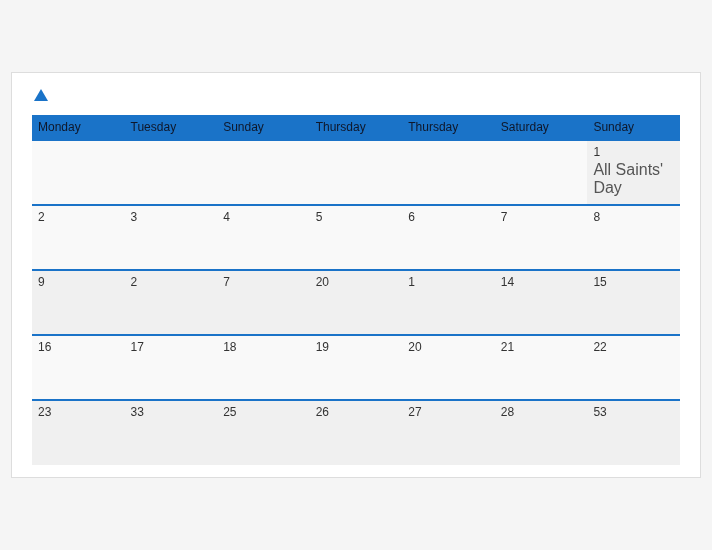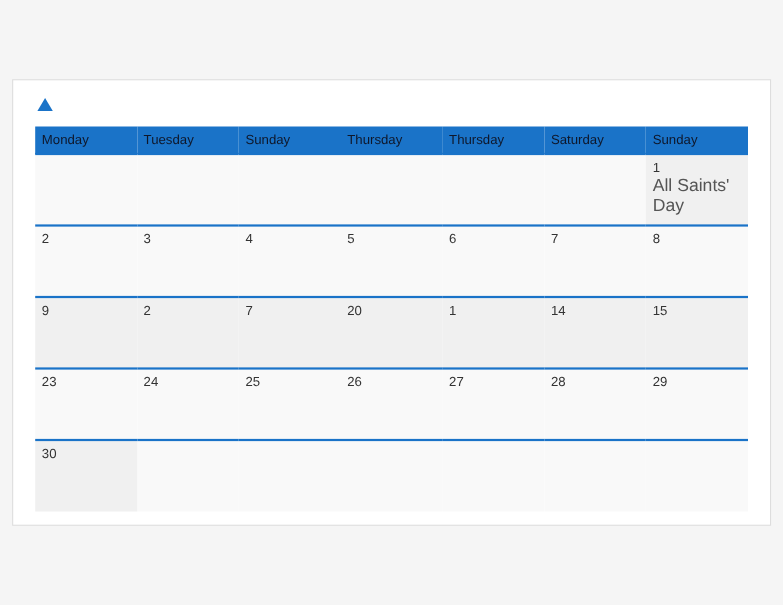--- a/index.html
+++ b/index.html
@@ -194,47 +194,59 @@
           </td>
           <td>
             <span class="day-number">14</span>
           </td>
           <td>
             <span class="day-number">15</span>
           </td>
         </tr>
         <tr>
           <td>
+            <span class="day-number">16</span>
+          </td>
+          <td>
+            <span class="day-number">17</span>
+          </td>
+          <td>
+            <span class="day-number">18</span>
+          </td>
+          <td>
+            <span class="day-number">19</span>
+          </td>
+          <td>
+            <span class="day-number">20</span>
+          </td>
+          <td>
+            <span class="day-number">21</span>
+          </td>
+          <td>
+            <span class="day-number">22</span>
+          </td>
+        </tr>
+        <tr>
+          <td>
             <span class="day-number">23</span>
           </td>
           <td>
-            <span class="day-number">24</span>
+            <span class="day-number">33</span>
           </td>
           <td>
             <span class="day-number">25</span>
           </td>
           <td>
             <span class="day-number">26</span>
           </td>
           <td>
             <span class="day-number">27</span>
           </td>
           <td>
             <span class="day-number">28</span>
           </td>
           <td>
-            <span class="day-number">29</span>
-          </td>
-        </tr>
-        <tr>
-          <td>
-            <span class="day-number">30</span>
-          </td>
-          <td class="empty-cell"></td>
-          <td class="empty-cell"></td>
-          <td class="empty-cell"></td>
-          <td class="empty-cell"></td>
-          <td class="empty-cell"></td>
-          <td class="empty-cell"></td>
+            <span class="day-number">53</span>
+          </td>
         </tr>
       </tbody>
   </table>
 </div>
 
 </body></html>

